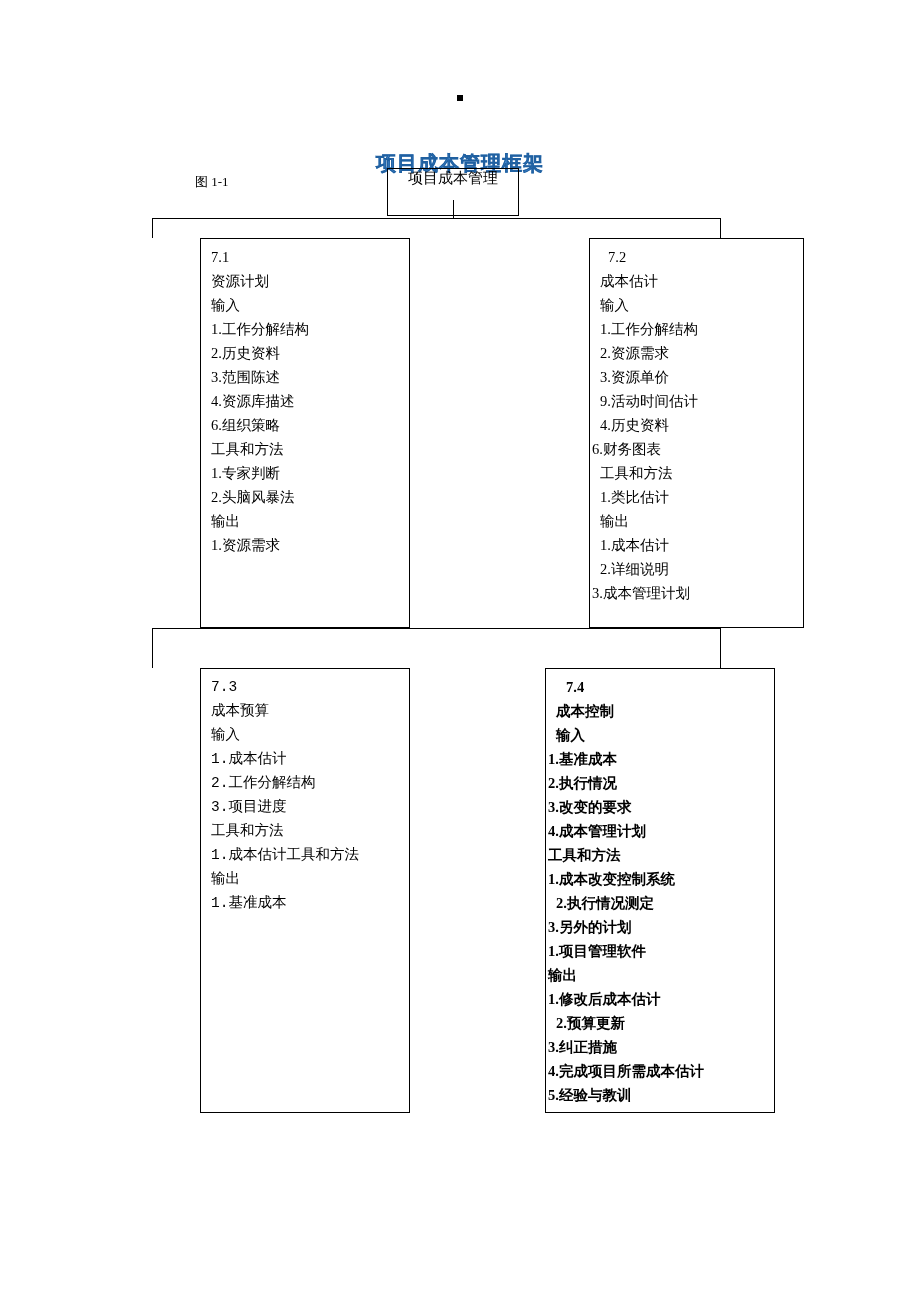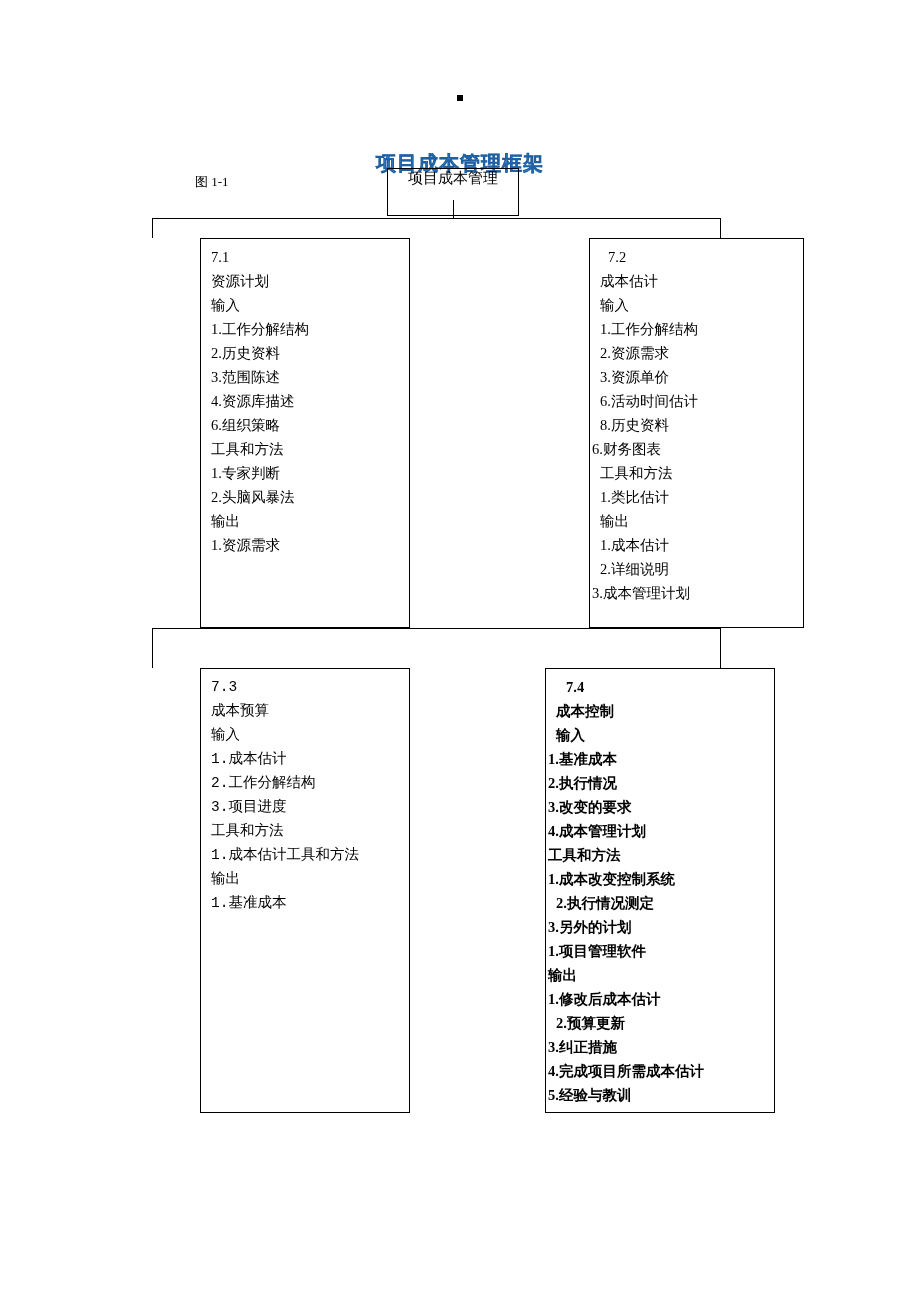--- a/index.html
+++ b/index.html
@@ -125,22 +125,22 @@
   <div>1.资源需求</div>
 </div>
 
 <div class="box box-72">
   <div style="text-indent:8px">7.2</div>
   <div>成本估计</div>
   <div>输入</div>
   <div>1.工作分解结构</div>
   <div>2.资源需求</div>
   <div>3.资源单价</div>
-  <div>6.活动时间估计</div>
-  <div>8.历史资料</div>
+  <div>9.活动时间估计</div>
+  <div>4.历史资料</div>
   <div class="pull-left">6.财务图表</div>
   <div>工具和方法</div>
   <div>1.类比估计</div>
   <div>输出</div>
   <div>1.成本估计</div>
   <div>2.详细说明</div>
   <div class="pull-left">3.成本管理计划</div>
 </div>
 
 <div class="h-line-mid"></div>

